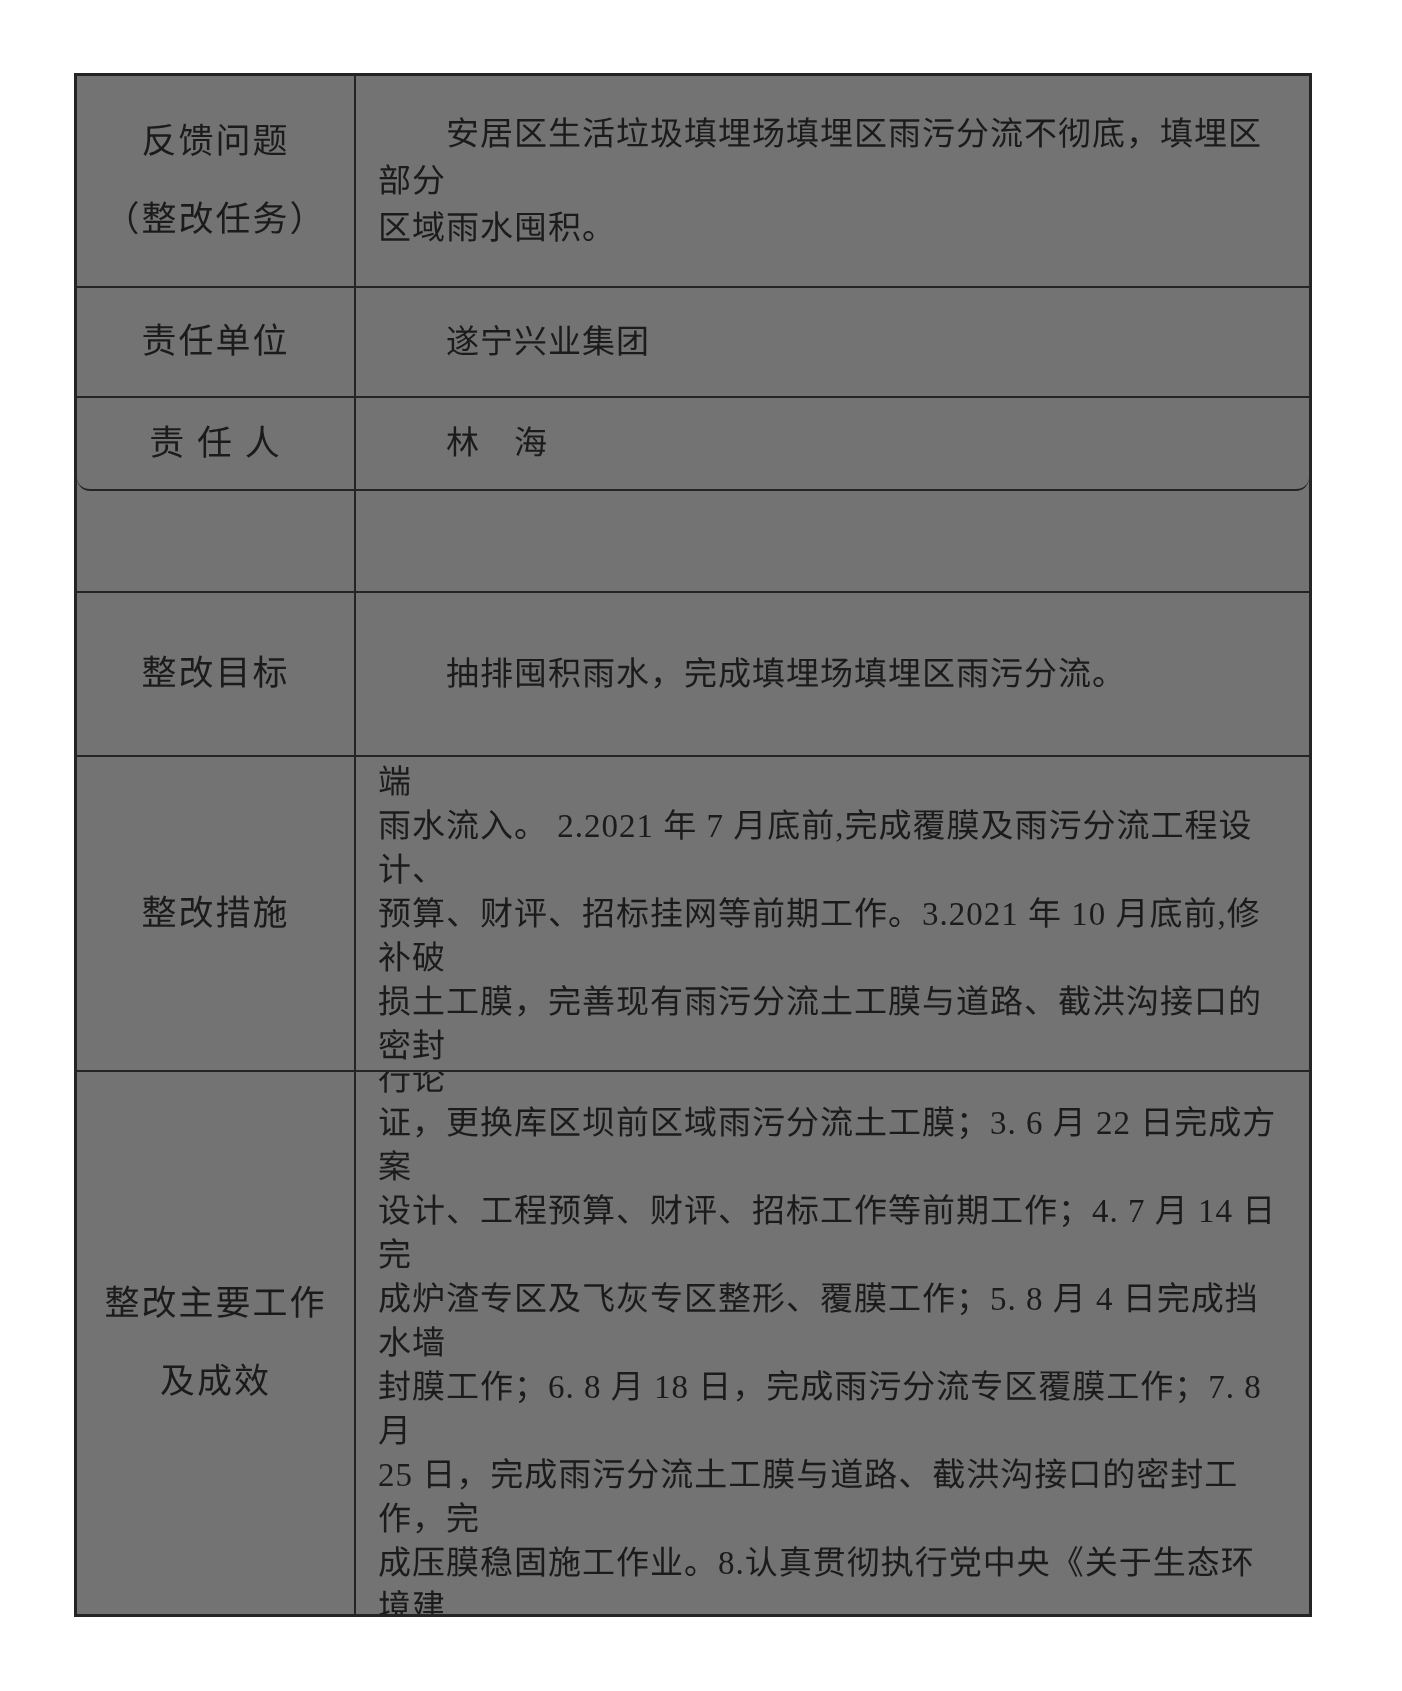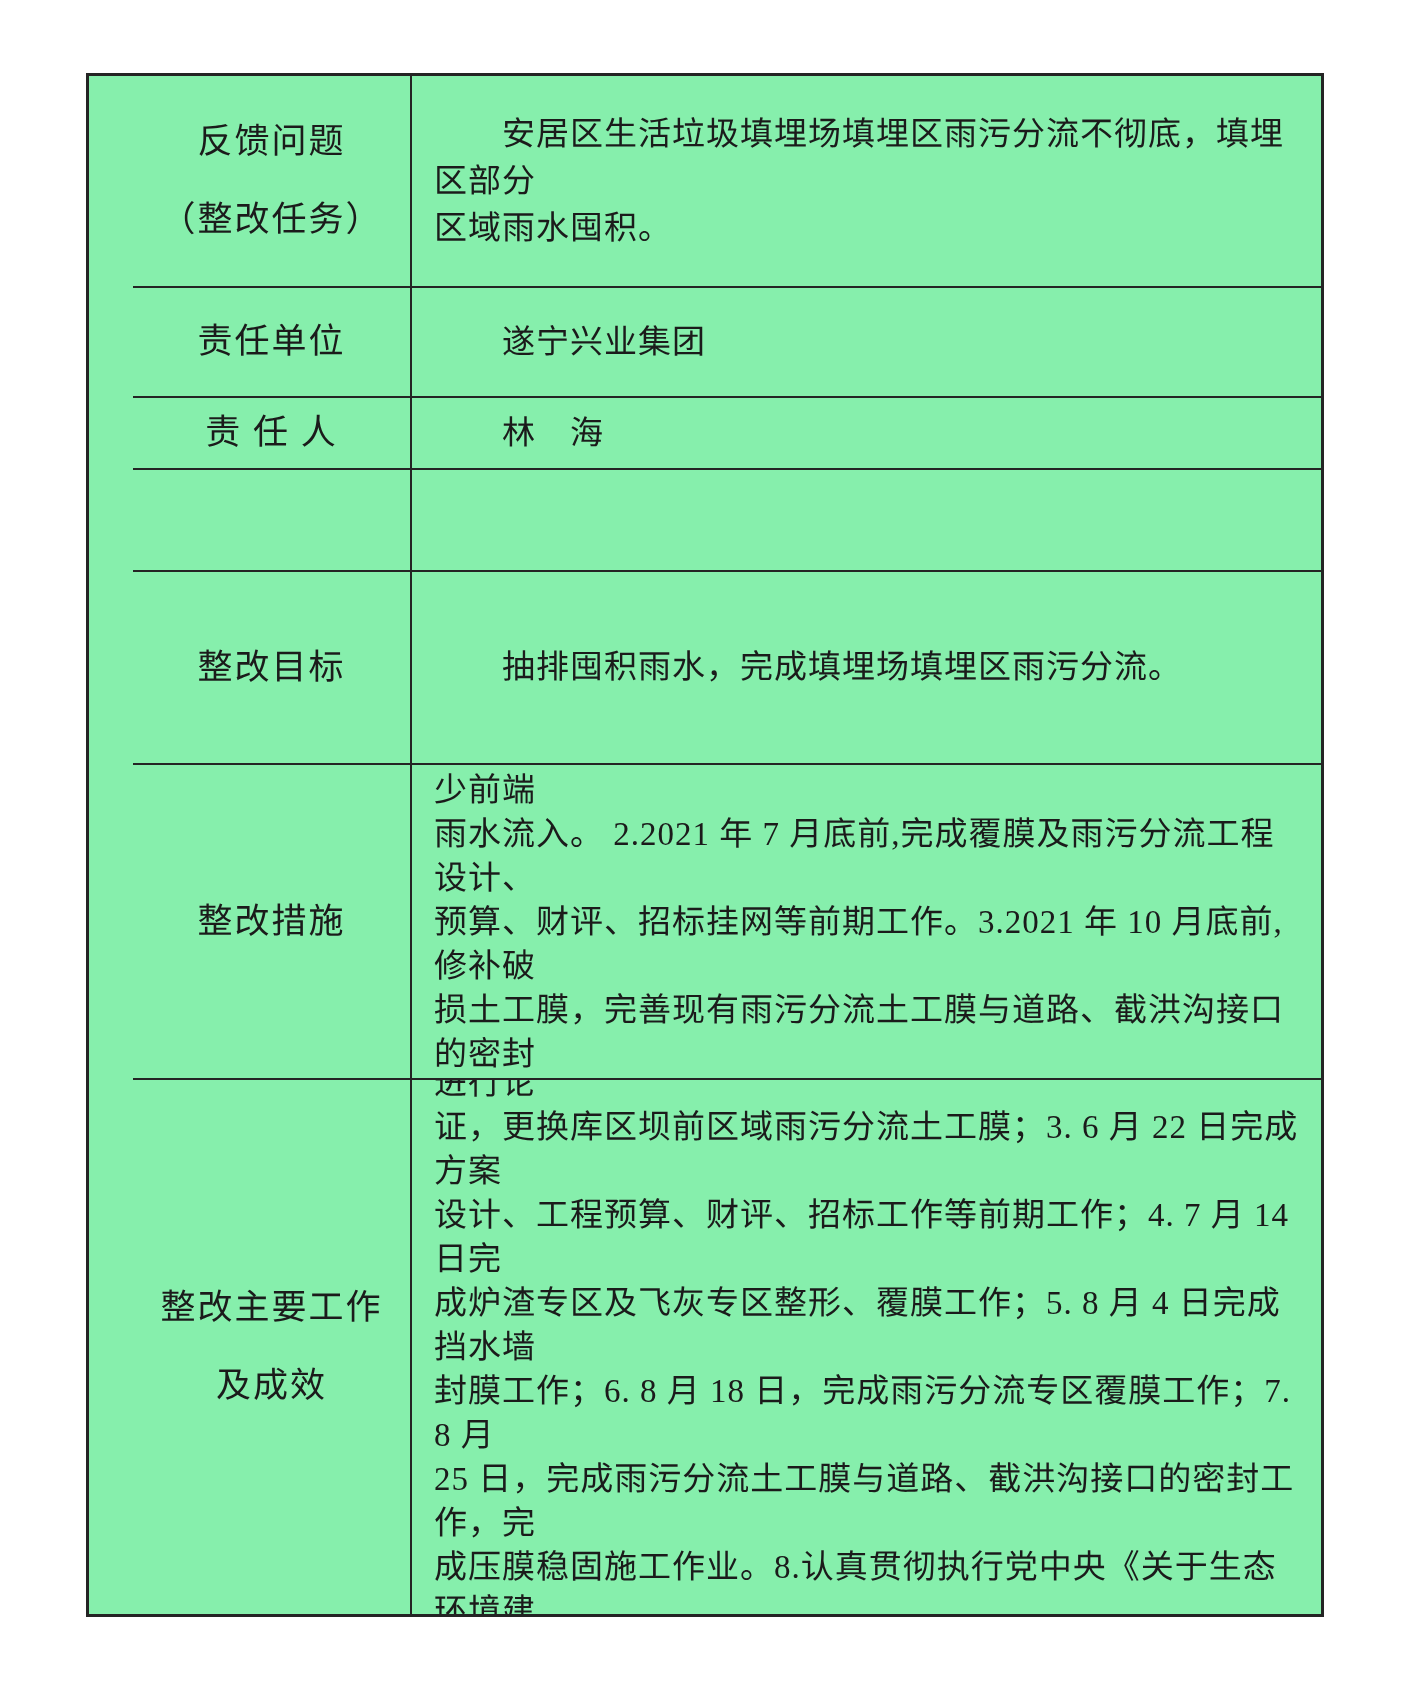--- a/index.html
+++ b/index.html
@@ -9,43 +9,42 @@
   body {
     width: 1402px;
     height: 1691px;
     position: relative;
     background: #ffffff;
     font-family: "Liberation Serif", "DejaVu Serif", serif;
     color: #1b1b1b;
   }
   .doc-table {
     position: absolute;
-    left: 86px;
+    left: 74px;
     top: 73px;
     width: 1238px;
     height: 1544px;
     box-sizing: border-box;
     border: 3px solid #242424;
     display: flex;
     flex-direction: column;
-    background: #86efac;
-    padding-left: 44px;
+    background: #737373;
   }
   .row {
     display: flex;
     box-sizing: border-box;
     border-bottom: 2px solid #242424;
     overflow: hidden;
   }
   .row:last-child { border-bottom: none; }
   .r1 { height: 212px; }
   .r2 { height: 110px; }
-  .r3 { height: 72px; }
+  .r3 { height: 93px; border-radius: 13px; }
   .r4 { height: 102px; flex-direction: column; }
-  .r5 { height: 193px; }
+  .r5 { height: 164px; }
   .r6 { height: 315px; }
   .r7 { flex: 1; }
   .cell {
     box-sizing: border-box;
     overflow: hidden;
   }
   .label-cell {
     flex: 0 0 279px;
     width: 279px;
     border-right: 2px solid #242424;

